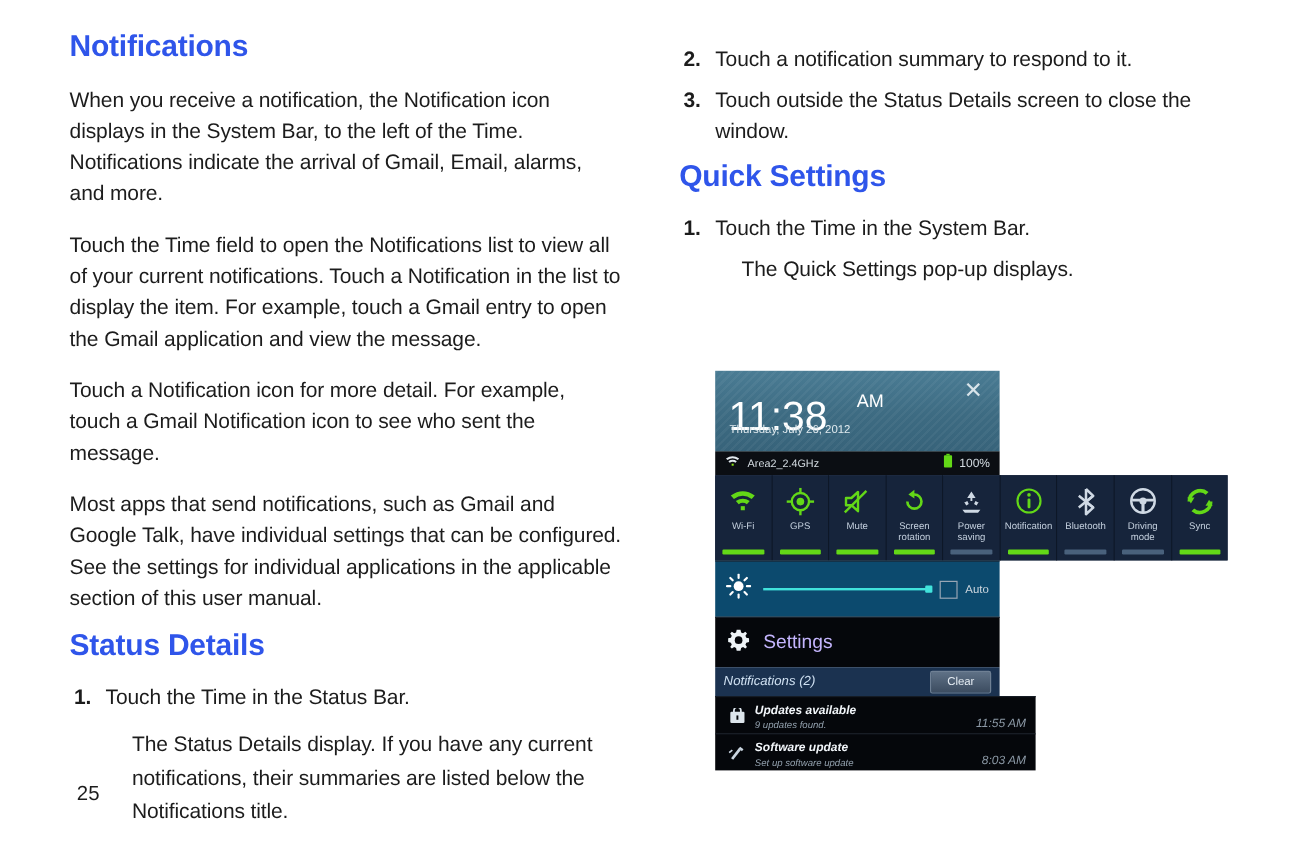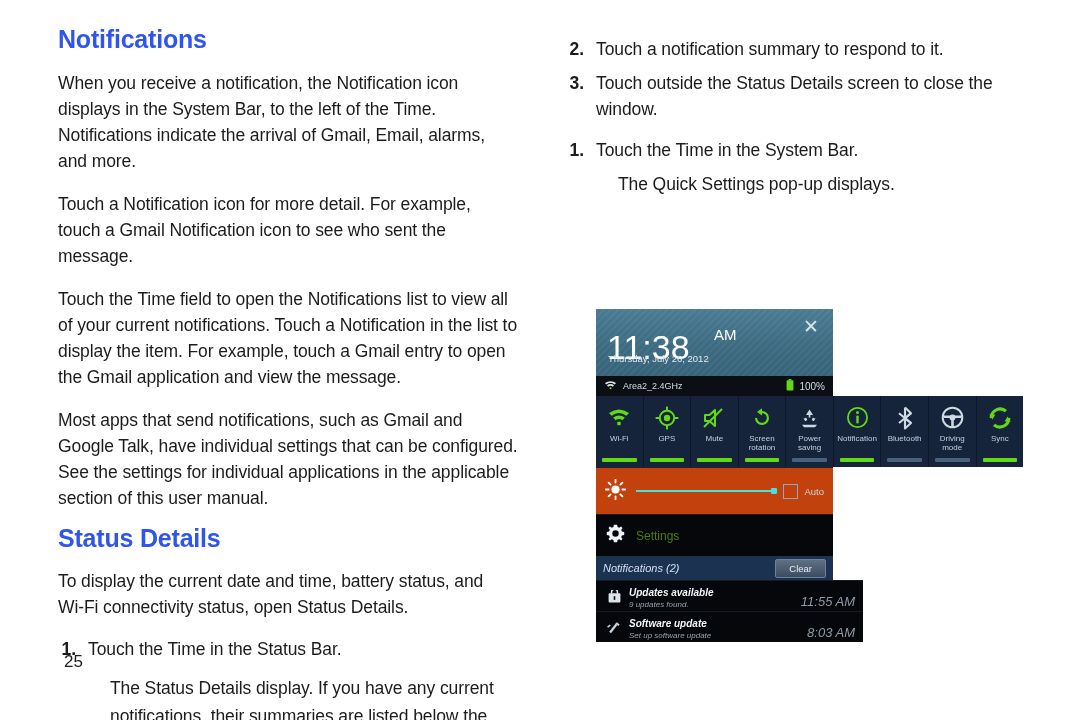--- a/index.html
+++ b/index.html
@@ -133,21 +133,21 @@
   }
   .tile .bar{
     position:absolute;left:6px;right:6px;bottom:5px;height:4px;
     border-radius:1px;
   }
   .bar.on{background:#63d817;}
   .bar.off{background:#49617c;}
 
   .qs-bright{
     position:absolute;left:0;top:158px;width:237px;height:47px;
-    background:#c2410c;display:flex;align-items:center;
+    background:#0c4a6e;display:flex;align-items:center;
     padding:0 9px;box-sizing:border-box;
     border-top:1px solid #1c2430;
   }
   .slider-track{
     flex:1;height:2px;background:#41e3dc;margin:0 8px 0 10px;position:relative;
   }
   .slider-knob{
     position:absolute;right:-2px;top:-2px;width:6px;height:6px;
     background:#41e3dc;border-radius:1px;
   }
@@ -155,21 +155,21 @@
     width:13px;height:13px;border:1.5px solid #98a6b5;background:transparent;
   }
   .auto-label{color:#cdd6de;font-size:9.5px;margin-left:6px;}
 
   .qs-settings{
     position:absolute;left:0;top:205px;width:237px;height:42px;
     background:#05070b;display:flex;align-items:center;
     padding:0 10px;box-sizing:border-box;
     border-top:1px solid #171f2a;
   }
-  .qs-settings .slabel{color:#4d7c0f;font-size:12px;margin-left:11px;}
+  .qs-settings .slabel{color:#c4b5fd;font-size:16px;margin-left:11px;}
 
   .qs-noti-head{
     position:absolute;left:0;top:247px;width:237px;height:24px;
     background:#1b3250;display:flex;align-items:center;
     padding:0 7px;box-sizing:border-box;
   }
   .qs-noti-head .ntitle{color:#cfe0f1;font-size:11px;flex:1;font-style:italic;}
   .clear-btn{
     background:linear-gradient(180deg,#5f7186 0%,#3c4c60 100%);
     border:1px solid #6f8094;
@@ -182,42 +182,41 @@
     padding:0 8px;box-sizing:border-box;
     border-top:1px solid #141b24;
     font-style:italic;
   }
   .noti-row.r1{top:271px;}
   .noti-row.r2{top:302px;}
   .noti-ico{width:20px;display:flex;justify-content:center;}
   .noti-txt{flex:1;margin-left:5px;}
   .noti-title{color:#f2f6fa;font-size:10px;font-weight:bold;line-height:12px;}
   .noti-sub{color:#93a1ae;font-size:8px;line-height:10px;}
-  .noti-time{color:#8d9aa7;font-size:13px;align-self:flex-end;padding-bottom:2px;}
+  .noti-time{color:#8d9aa7;font-size:10px;align-self:flex-end;padding-bottom:2px;}
 </style>
 </head>
 <body>
 
 <div class="page">
 
   <div class="col col-left">
 
     <h2 class="section" style="margin-top:26px;">Notifications</h2>
 
     <p class="body" style="margin-top:16px;width:458px;">When you receive a notification, the Notification icon displays in the System Bar, to the left of the Time. Notifications indicate the arrival of Gmail, Email, alarms, and more.</p>
 
+    <p class="body" style="margin-top:17px;width:463px;">Touch the Time field to open the Notifications list to view all of your current notifications. Touch a Notification in the list to display the item. For example, touch a Gmail entry to open the Gmail application and view the message.</p>
+
     <p class="body" style="margin-top:17px;width:458px;">Touch a Notification icon for more detail. For example, touch a Gmail Notification icon to see who sent the message.</p>
 
-    <p class="body" style="margin-top:17px;width:463px;">Touch the Time field to open the Notifications list to view all of your current notifications. Touch a Notification in the list to display the item. For example, touch a Gmail entry to open the Gmail application and view the message.</p>
-
     <p class="body" style="margin-top:17px;width:463px;">Most apps that send notifications, such as Gmail and Google Talk, have individual settings that can be configured. See the settings for individual applications in the applicable section of this user manual.</p>
 
     <h2 class="section" style="margin-top:14px;">Status Details</h2>
 
-    <p class="body" style="margin-top:16px;width:450px;">To display the current date and time, battery status, and Wi-Fi connectivity status, open Status Details.</p>
 
     <div class="step" style="margin-top:16px;">
       <span class="num">1.</span>
       <span class="txt">Touch the Time in the Status Bar.</span>
     </div>
 
     <div class="sub" style="margin-top:12px;width:400px;">The Status Details display. If you have any current notifications, their summaries are listed below the Notifications title.</div>
 
   </div>
 
@@ -226,20 +225,21 @@
     <div class="step" style="margin-top:36px;">
       <span class="num">2.</span>
       <span class="txt">Touch a notification summary to respond to it.</span>
     </div>
 
     <div class="step" style="margin-top:8px;width:450px;">
       <span class="num">3.</span>
       <span class="txt">Touch outside the Status Details screen to close the window.</span>
     </div>
 
+    <h2 class="section" style="margin-top:12px;">Quick Settings</h2>
 
 
     <div class="step" style="margin-top:15px;">
       <span class="num">1.</span>
       <span class="txt">Touch the Time in the System Bar.</span>
     </div>
 
     <div class="sub" style="margin-top:7px;">The Quick Settings pop-up displays.</div>
 
   </div>

